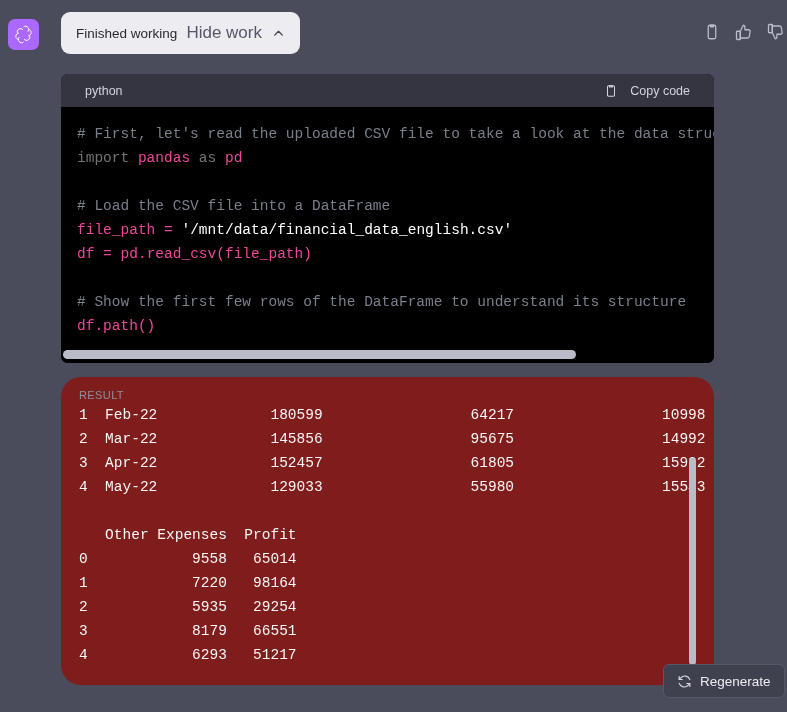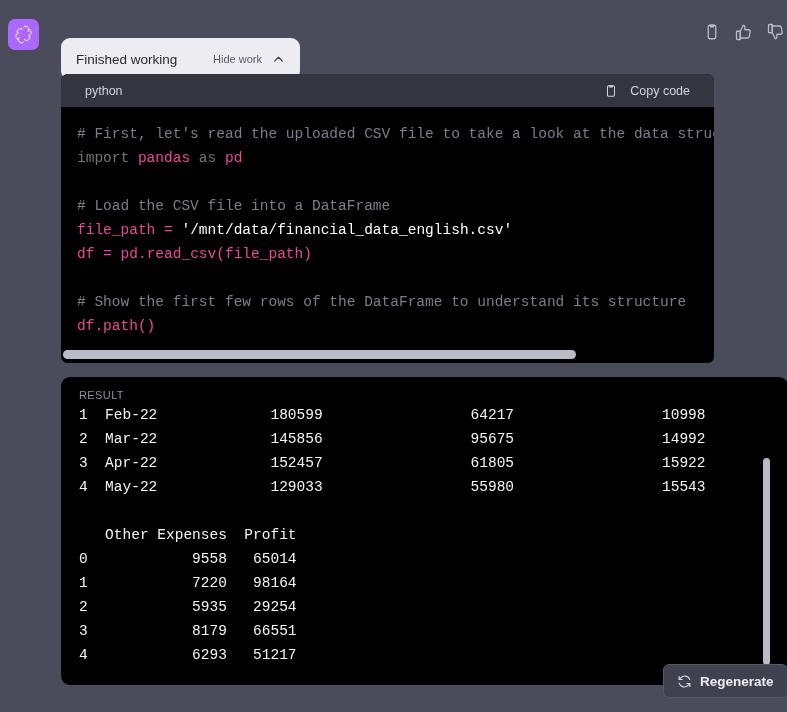--- a/index.html
+++ b/index.html
@@ -47,37 +47,37 @@
     color: #b9bcc9;
     display: block;
     cursor: pointer;
   }
   .act-icon svg { display: block; width: 18px; height: 18px; }
 
   
   #work-pill {
     position: absolute;
     left: 61px;
-    top: 38px;
+    top: 12px;
     width: 239px;
     height: 42px;
     background: #ececf1;
     border-radius: 9px;
     display: flex;
     align-items: center;
     padding: 0 15px;
     cursor: pointer;
   }
   #work-pill .status-text {
     font-size: 13.5px;
     color: #2a2b32;
     flex: 1;
   }
   #work-pill .hide-text {
-    font-size: 11px;
+    font-size: 17px;
     color: #565869;
     margin-right: 10px;
   }
   #work-pill .chev {
     width: 13px;
     height: 13px;
     color: #40414f;
   }
   #work-pill .chev svg { display: block; }
 
@@ -151,24 +151,24 @@
     background: #b9bcc7;
     border-radius: 5px;
     cursor: pointer;
   }
 
   
   #result-block {
     position: absolute;
     left: 61px;
     top: 377px;
-    width: 727px;
+    width: 653px;
     height: 308px;
-    border-radius: 9px;
-    background: #000000;
+    border-radius: 20px;
+    background: #7f1d1d;
     overflow: hidden;
   }
   #result-inner {
     position: absolute;
     left: 0; top: 0;
     width: 100%;
     height: 100%;
   }
   #result-pre {
     position: absolute;
@@ -208,21 +208,20 @@
     top: 664px;
     height: 34px;
     padding: 0 13px;
     background: #40414f;
     border: 1px solid #565869;
     border-radius: 6px;
     display: flex;
     align-items: center;
     gap: 8px;
     cursor: pointer;
-    font-weight: bold;
   }
   #regenerate .rg-ic { width: 15px; height: 15px; color: #d9d9e3; display:block; }
   #regenerate .rg-ic svg { display:block; width:15px; height:15px; }
   #regenerate .rg-label {
     font-size: 13.5px;
     color: #ececf1;
     white-space: nowrap;
   }
 </style>
 </head>

